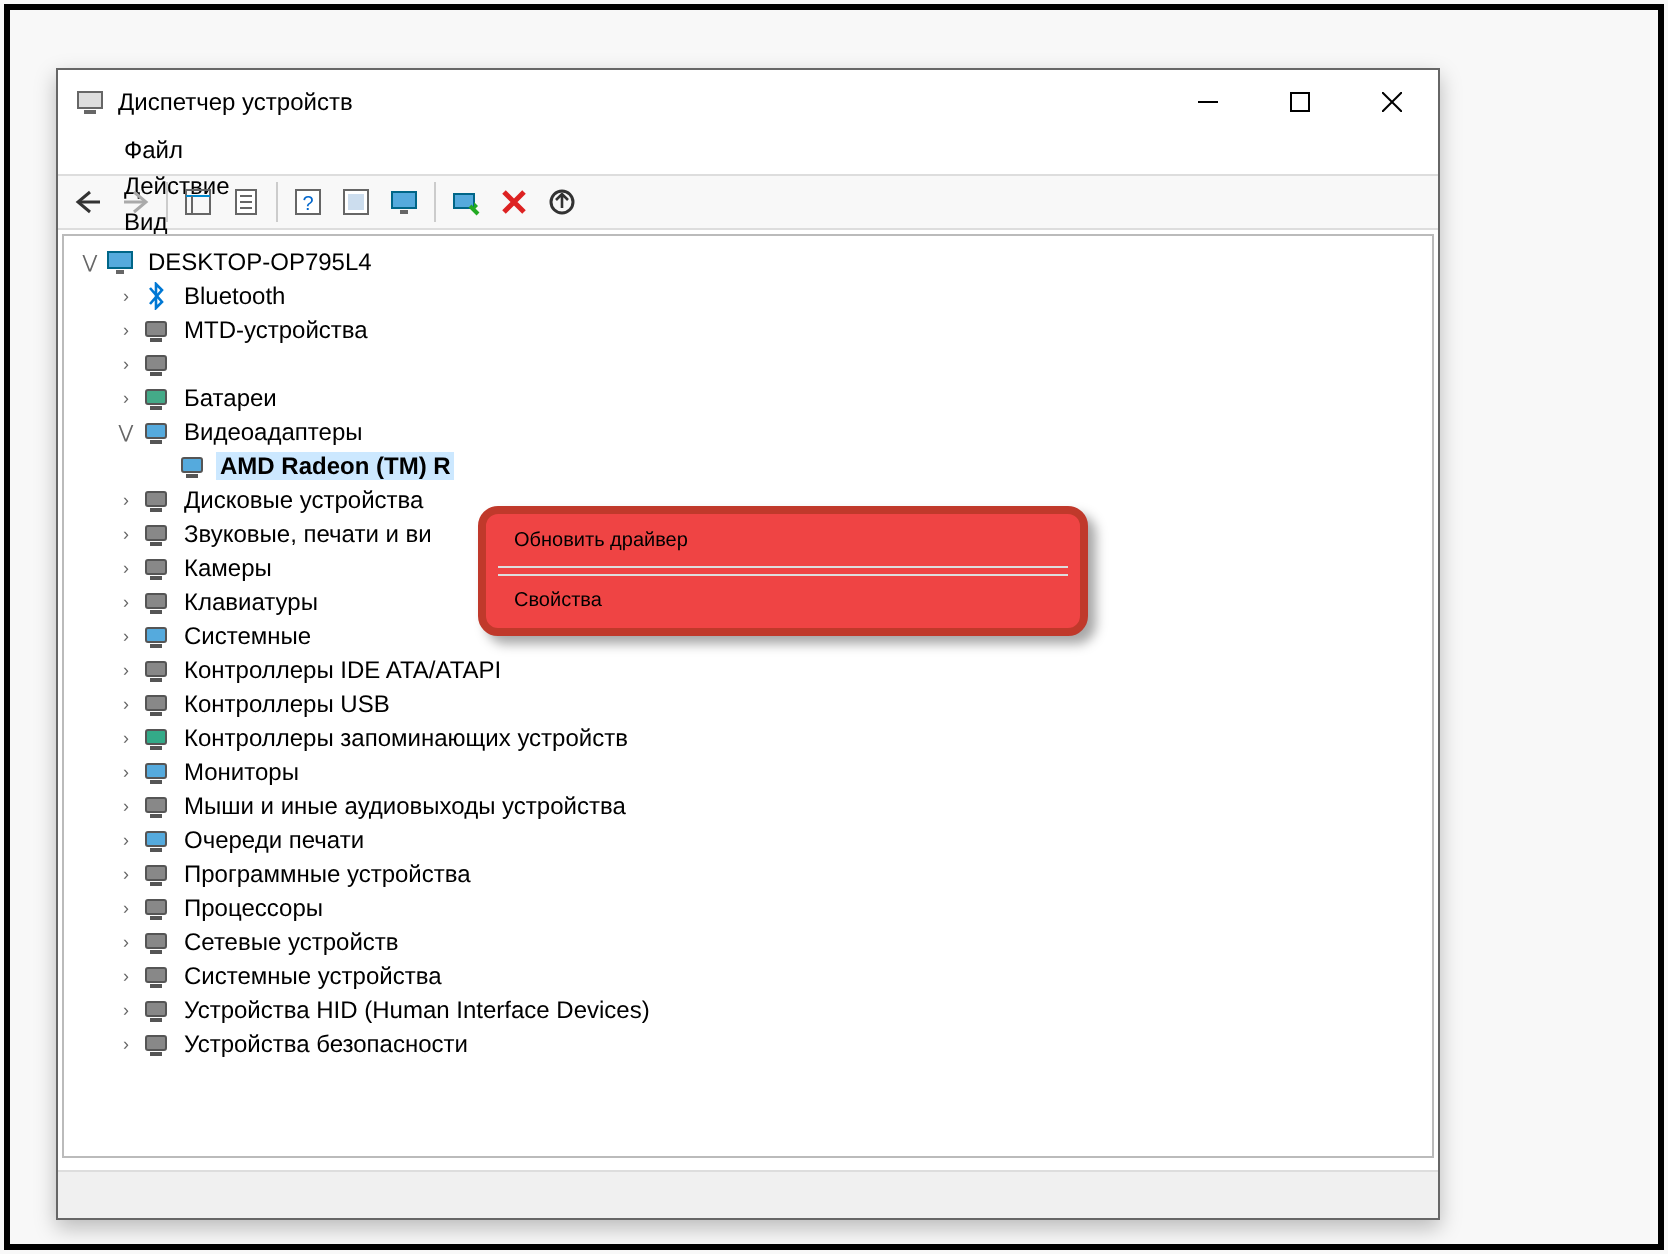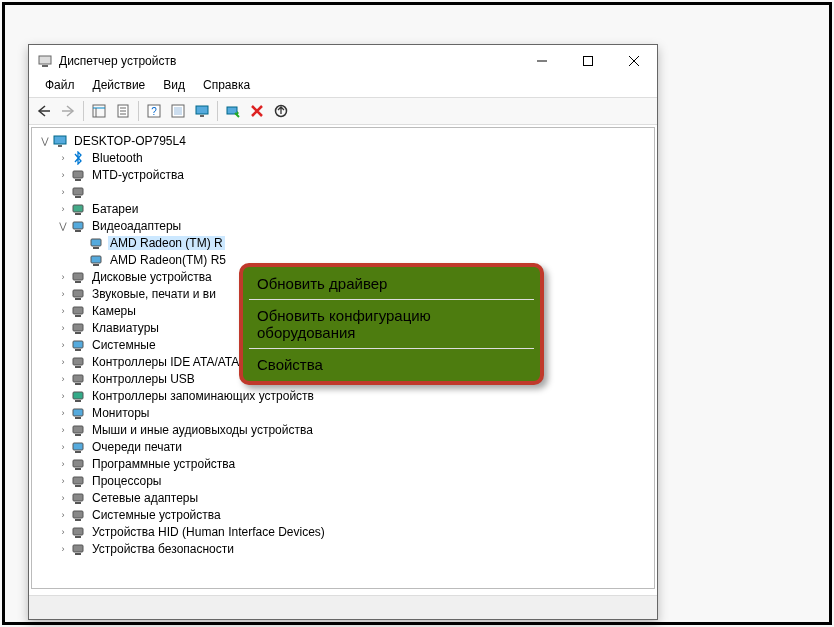--- a/index.html
+++ b/index.html
@@ -1,34 +1,34 @@
 <!DOCTYPE html>
 <html><head>
 <meta charset="utf-8">
 <style>
 * { box-sizing: border-box; margin: 0; padding: 0; font-family: "Segoe UI", Tahoma, sans-serif; }
 body { background: #f8f8f8; width: 834px; height: 627px; overflow: hidden; }
-.window { position: absolute; left: 28px; top: 44px; width: 630px; height: 576px; background: #fff; border: 1px solid #666; box-shadow: 0 4px 10px rgba(0,0,0,0.25); }
+.window { position: absolute; left: 28px; top: 34px; width: 692px; height: 576px; background: #fff; border: 1px solid #666; box-shadow: 0 4px 10px rgba(0,0,0,0.25); }
 .titlebar { height: 32px; display: flex; align-items: center; padding-left: 8px; background: #fff; }
 .title-icon { width: 16px; height: 16px; margin-right: 6px; display: inline-block; }
 .title-text { font-size: 12px; flex: 1; }
 .win-controls { display: flex; height: 100%; }
 .win-btn { width: 46px; height: 32px; display: flex; align-items: center; justify-content: center; font-size: 12px; font-family: "Segoe MDL2 Assets","Segoe UI Symbol",sans-serif; }
-.menubar { height: 20px; display: flex; padding-left: 8px; gap: 2px; font-size: 12px; }
+.menubar { height: 20px; display: flex; padding-left: 25px; gap: 2px; font-size: 12px; flex-direction: column; }
 .menu-item { padding: 1px 8px; cursor: default; }
 .toolbar { height: 28px; border-top: 1px solid #ddd; border-bottom: 1px solid #ddd; display:flex; align-items:center; padding: 0 4px; gap: 2px; background: #f8f8f8; }
 .tb-btn { width: 22px; height: 22px; display:flex; align-items:center; justify-content:center; border:1px solid transparent; }
 .tb-sep { width:1px; height:20px; background:#ccc; margin:0 2px; }
 .tree-area { position: absolute; top:82px; left:2px; right:2px; bottom:30px; border:1px solid #bbb; background:#fff; overflow:auto; padding:4px 0; }
 .tree-row { display:flex; align-items:center; height:17px; font-size:12px; cursor:default; white-space:nowrap; }
 .tree-row.selected .lbl { background:#cce8ff; }
 .twisty { width:14px; text-align:center; color:#666; font-size:9px; user-select:none; }
 .dev-icon { width:16px; height:16px; margin-right:4px; display:inline-flex; align-items:center; justify-content:center; }
 .lbl { padding:0 2px; }
-.ctx-menu { position:absolute; left:210px; top:218px; width:305px; background:#4d7c0f; border:4px solid #c0392b; border-radius:10px; box-shadow:4px 4px 6px rgba(0,0,0,0.35); padding:4px 0; font-size:15px; z-index:10; }
+.ctx-menu { position:absolute; left:210px; top:218px; width:305px; background:#ef4444; border:4px solid #c0392b; border-radius:10px; box-shadow:4px 4px 6px rgba(0,0,0,0.35); padding:4px 0; font-size:10px; z-index:10; }
 .ctx-item { padding:4px 14px; cursor:default; }
 .ctx-sep { height:1px; background:#ddd; margin:3px 6px; }
 .ctx-item.bold { font-weight:normal; }
 .statusbar { position:absolute; bottom:0; left:0; right:0; height:24px; border-top:1px solid #ddd; background:#f0f0f0; }
 .outerframe { position:absolute; left:2px; top:2px; right:2px; bottom:2px; border:3px solid #000; pointer-events:none; }
 svg { display:block; }
 </style>
 </head>
 <body>
 
@@ -212,148 +212,138 @@
       <div class="tree-row" style="padding-left: 24px;">
         <span class="twisty">⋁</span>
         <span class="dev-icon">
           <svg width="14" height="14">
             <rect x="2" y="3" width="10" height="7" rx="1" fill="#5ad" stroke="#555"></rect>
             <rect x="4" y="11" width="6" height="2" fill="#555"></rect>
           </svg>
         </span>
         <span class="lbl">Видеоадаптеры</span>
       </div>
-      <div class="tree-row selected" style="padding-left: 42px;">
+      <div class="tree-row selected" style="padding-left: 42px; font-weight: bold;">
         <span class="twisty"></span>
         <span class="dev-icon">
           <svg width="14" height="14">
             <rect x="2" y="3" width="10" height="7" rx="1" fill="#5ad" stroke="#555"></rect>
             <rect x="4" y="11" width="6" height="2" fill="#555"></rect>
           </svg>
         </span>
         <span class="lbl">AMD Radeon (TM) R</span>
       </div>
-      <div class="tree-row" style="padding-left: 42px;">
-        <span class="twisty"></span>
+      <div class="tree-row" style="padding-left: 24px;">
+        <span class="twisty">›</span>
+        <span class="dev-icon">
+          <svg width="14" height="14">
+            <rect x="2" y="3" width="10" height="7" rx="1" fill="#888" stroke="#555"></rect>
+            <rect x="4" y="11" width="6" height="2" fill="#555"></rect>
+          </svg>
+        </span>
+        <span class="lbl">Дисковые устройства</span>
+      </div>
+      <div class="tree-row" style="padding-left: 24px;">
+        <span class="twisty">›</span>
+        <span class="dev-icon">
+          <svg width="14" height="14">
+            <rect x="2" y="3" width="10" height="7" rx="1" fill="#888" stroke="#555"></rect>
+            <rect x="4" y="11" width="6" height="2" fill="#555"></rect>
+          </svg>
+        </span>
+        <span class="lbl">Звуковые, печати и ви</span>
+      </div>
+      <div class="tree-row" style="padding-left: 24px;">
+        <span class="twisty">›</span>
+        <span class="dev-icon">
+          <svg width="14" height="14">
+            <rect x="2" y="3" width="10" height="7" rx="1" fill="#888" stroke="#555"></rect>
+            <rect x="4" y="11" width="6" height="2" fill="#555"></rect>
+          </svg>
+        </span>
+        <span class="lbl">Камеры</span>
+      </div>
+      <div class="tree-row" style="padding-left: 24px;">
+        <span class="twisty">›</span>
+        <span class="dev-icon">
+          <svg width="14" height="14">
+            <rect x="2" y="3" width="10" height="7" rx="1" fill="#888" stroke="#555"></rect>
+            <rect x="4" y="11" width="6" height="2" fill="#555"></rect>
+          </svg>
+        </span>
+        <span class="lbl">Клавиатуры</span>
+      </div>
+      <div class="tree-row" style="padding-left: 24px;">
+        <span class="twisty">›</span>
         <span class="dev-icon">
           <svg width="14" height="14">
             <rect x="2" y="3" width="10" height="7" rx="1" fill="#5ad" stroke="#555"></rect>
             <rect x="4" y="11" width="6" height="2" fill="#555"></rect>
           </svg>
         </span>
-        <span class="lbl">AMD Radeon(TM) R5</span>
-      </div>
-      <div class="tree-row" style="padding-left: 24px;">
-        <span class="twisty">›</span>
-        <span class="dev-icon">
-          <svg width="14" height="14">
-            <rect x="2" y="3" width="10" height="7" rx="1" fill="#888" stroke="#555"></rect>
-            <rect x="4" y="11" width="6" height="2" fill="#555"></rect>
-          </svg>
-        </span>
-        <span class="lbl">Дисковые устройства</span>
-      </div>
-      <div class="tree-row" style="padding-left: 24px;">
-        <span class="twisty">›</span>
-        <span class="dev-icon">
-          <svg width="14" height="14">
-            <rect x="2" y="3" width="10" height="7" rx="1" fill="#888" stroke="#555"></rect>
-            <rect x="4" y="11" width="6" height="2" fill="#555"></rect>
-          </svg>
-        </span>
-        <span class="lbl">Звуковые, печати и ви</span>
-      </div>
-      <div class="tree-row" style="padding-left: 24px;">
-        <span class="twisty">›</span>
-        <span class="dev-icon">
-          <svg width="14" height="14">
-            <rect x="2" y="3" width="10" height="7" rx="1" fill="#888" stroke="#555"></rect>
-            <rect x="4" y="11" width="6" height="2" fill="#555"></rect>
-          </svg>
-        </span>
-        <span class="lbl">Камеры</span>
-      </div>
-      <div class="tree-row" style="padding-left: 24px;">
-        <span class="twisty">›</span>
-        <span class="dev-icon">
-          <svg width="14" height="14">
-            <rect x="2" y="3" width="10" height="7" rx="1" fill="#888" stroke="#555"></rect>
-            <rect x="4" y="11" width="6" height="2" fill="#555"></rect>
-          </svg>
-        </span>
-        <span class="lbl">Клавиатуры</span>
+        <span class="lbl">Системные</span>
+      </div>
+      <div class="tree-row" style="padding-left: 24px;">
+        <span class="twisty">›</span>
+        <span class="dev-icon">
+          <svg width="14" height="14">
+            <rect x="2" y="3" width="10" height="7" rx="1" fill="#888" stroke="#555"></rect>
+            <rect x="4" y="11" width="6" height="2" fill="#555"></rect>
+          </svg>
+        </span>
+        <span class="lbl">Контроллеры IDE ATA/ATAPI</span>
+      </div>
+      <div class="tree-row" style="padding-left: 24px;">
+        <span class="twisty">›</span>
+        <span class="dev-icon">
+          <svg width="14" height="14">
+            <rect x="2" y="3" width="10" height="7" rx="1" fill="#888" stroke="#555"></rect>
+            <rect x="4" y="11" width="6" height="2" fill="#555"></rect>
+          </svg>
+        </span>
+        <span class="lbl">Контроллеры USB</span>
+      </div>
+      <div class="tree-row" style="padding-left: 24px;">
+        <span class="twisty">›</span>
+        <span class="dev-icon">
+          <svg width="14" height="14">
+            <rect x="2" y="3" width="10" height="7" rx="1" fill="#3a8" stroke="#555"></rect>
+            <rect x="4" y="11" width="6" height="2" fill="#555"></rect>
+          </svg>
+        </span>
+        <span class="lbl">Контроллеры запоминающих устройств</span>
       </div>
       <div class="tree-row" style="padding-left: 24px;">
         <span class="twisty">›</span>
         <span class="dev-icon">
           <svg width="14" height="14">
             <rect x="2" y="3" width="10" height="7" rx="1" fill="#5ad" stroke="#555"></rect>
             <rect x="4" y="11" width="6" height="2" fill="#555"></rect>
           </svg>
         </span>
-        <span class="lbl">Системные</span>
-      </div>
-      <div class="tree-row" style="padding-left: 24px;">
-        <span class="twisty">›</span>
-        <span class="dev-icon">
-          <svg width="14" height="14">
-            <rect x="2" y="3" width="10" height="7" rx="1" fill="#888" stroke="#555"></rect>
-            <rect x="4" y="11" width="6" height="2" fill="#555"></rect>
-          </svg>
-        </span>
-        <span class="lbl">Контроллеры IDE ATA/ATAPI</span>
-      </div>
-      <div class="tree-row" style="padding-left: 24px;">
-        <span class="twisty">›</span>
-        <span class="dev-icon">
-          <svg width="14" height="14">
-            <rect x="2" y="3" width="10" height="7" rx="1" fill="#888" stroke="#555"></rect>
-            <rect x="4" y="11" width="6" height="2" fill="#555"></rect>
-          </svg>
-        </span>
-        <span class="lbl">Контроллеры USB</span>
-      </div>
-      <div class="tree-row" style="padding-left: 24px;">
-        <span class="twisty">›</span>
-        <span class="dev-icon">
-          <svg width="14" height="14">
-            <rect x="2" y="3" width="10" height="7" rx="1" fill="#3a8" stroke="#555"></rect>
-            <rect x="4" y="11" width="6" height="2" fill="#555"></rect>
-          </svg>
-        </span>
-        <span class="lbl">Контроллеры запоминающих устройств</span>
+        <span class="lbl">Мониторы</span>
+      </div>
+      <div class="tree-row" style="padding-left: 24px;">
+        <span class="twisty">›</span>
+        <span class="dev-icon">
+          <svg width="14" height="14">
+            <rect x="2" y="3" width="10" height="7" rx="1" fill="#888" stroke="#555"></rect>
+            <rect x="4" y="11" width="6" height="2" fill="#555"></rect>
+          </svg>
+        </span>
+        <span class="lbl">Мыши и иные аудиовыходы устройства</span>
       </div>
       <div class="tree-row" style="padding-left: 24px;">
         <span class="twisty">›</span>
         <span class="dev-icon">
           <svg width="14" height="14">
             <rect x="2" y="3" width="10" height="7" rx="1" fill="#5ad" stroke="#555"></rect>
             <rect x="4" y="11" width="6" height="2" fill="#555"></rect>
           </svg>
         </span>
-        <span class="lbl">Мониторы</span>
-      </div>
-      <div class="tree-row" style="padding-left: 24px;">
-        <span class="twisty">›</span>
-        <span class="dev-icon">
-          <svg width="14" height="14">
-            <rect x="2" y="3" width="10" height="7" rx="1" fill="#888" stroke="#555"></rect>
-            <rect x="4" y="11" width="6" height="2" fill="#555"></rect>
-          </svg>
-        </span>
-        <span class="lbl">Мыши и иные аудиовыходы устройства</span>
-      </div>
-      <div class="tree-row" style="padding-left: 24px;">
-        <span class="twisty">›</span>
-        <span class="dev-icon">
-          <svg width="14" height="14">
-            <rect x="2" y="3" width="10" height="7" rx="1" fill="#5ad" stroke="#555"></rect>
-            <rect x="4" y="11" width="6" height="2" fill="#555"></rect>
-          </svg>
-        </span>
         <span class="lbl">Очереди печати</span>
       </div>
       <div class="tree-row" style="padding-left: 24px;">
         <span class="twisty">›</span>
         <span class="dev-icon">
           <svg width="14" height="14">
             <rect x="2" y="3" width="10" height="7" rx="1" fill="#888" stroke="#555"></rect>
             <rect x="4" y="11" width="6" height="2" fill="#555"></rect>
           </svg>
         </span>
@@ -370,21 +360,21 @@
         <span class="lbl">Процессоры</span>
       </div>
       <div class="tree-row" style="padding-left: 24px;">
         <span class="twisty">›</span>
         <span class="dev-icon">
           <svg width="14" height="14">
             <rect x="2" y="3" width="10" height="7" rx="1" fill="#888" stroke="#555"></rect>
             <rect x="4" y="11" width="6" height="2" fill="#555"></rect>
           </svg>
         </span>
-        <span class="lbl">Сетевые адаптеры</span>
+        <span class="lbl">Сетевые устройств</span>
       </div>
       <div class="tree-row" style="padding-left: 24px;">
         <span class="twisty">›</span>
         <span class="dev-icon">
           <svg width="14" height="14">
             <rect x="2" y="3" width="10" height="7" rx="1" fill="#888" stroke="#555"></rect>
             <rect x="4" y="11" width="6" height="2" fill="#555"></rect>
           </svg>
         </span>
         <span class="lbl">Системные устройства</span>
@@ -407,19 +397,18 @@
             <rect x="4" y="11" width="6" height="2" fill="#555"></rect>
           </svg>
         </span>
         <span class="lbl">Устройства безопасности</span>
       </div>
     </div>
 
   <div class="ctx-menu" id="ctx-host">
       <div class="ctx-item">Обновить драйвер</div>
       <div class="ctx-sep"></div>
-      <div class="ctx-item">Обновить конфигурацию оборудования</div>
       <div class="ctx-sep"></div>
       <div class="ctx-item bold">Свойства</div>
     </div>
 
   <div class="statusbar"></div>
 </div>
 
 </body></html>

